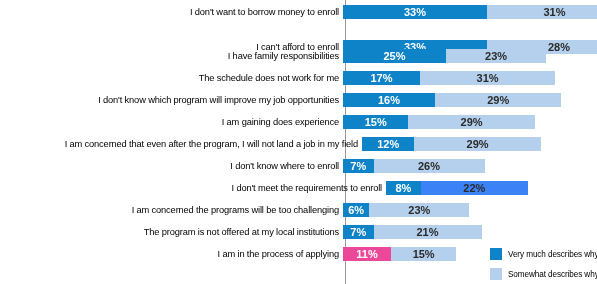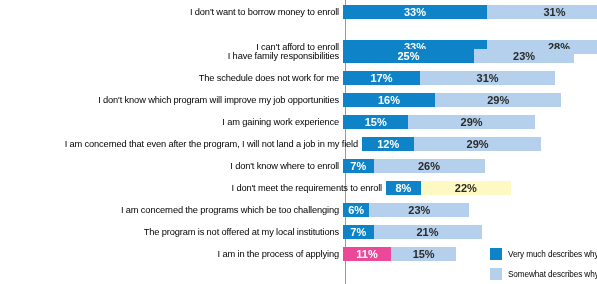--- a/index.html
+++ b/index.html
@@ -131,21 +131,21 @@
               <span>33%</span>
             </div>
             <div class="seg seg-secondary" style="width: 122.08px; background: rgb(180, 208, 236); padding-left: 22px;">
               <span>28%</span>
             </div>
           </div>
         </div>
         <div class="row" style="top: 45px;">
           <div class="row-label">I have family responsibilities</div>
           <div class="bars">
-            <div class="seg seg-primary" style="width: 131px; background: rgb(15, 131, 200);">
+            <div class="seg seg-primary" style="width: 103px; background: rgb(15, 131, 200);">
               <span>25%</span>
             </div>
             <div class="seg seg-secondary" style="width: 100.28px; background: rgb(180, 208, 236);">
               <span>23%</span>
             </div>
           </div>
         </div>
         <div class="row" style="top: 67px;">
           <div class="row-label">The schedule does not work for me</div>
           <div class="bars">
@@ -162,21 +162,21 @@
           <div class="bars">
             <div class="seg seg-primary" style="width: 92px; background: rgb(15, 131, 200);">
               <span>16%</span>
             </div>
             <div class="seg seg-secondary" style="width: 126.44px; background: rgb(180, 208, 236);">
               <span>29%</span>
             </div>
           </div>
         </div>
         <div class="row" style="top: 111px;">
-          <div class="row-label">I am gaining work experience</div>
+          <div class="row-label">I am gaining does experience</div>
           <div class="bars">
             <div class="seg seg-primary" style="width: 65.4px; background: rgb(15, 131, 200);">
               <span>15%</span>
             </div>
             <div class="seg seg-secondary" style="width: 126.44px; background: rgb(180, 208, 236);">
               <span>29%</span>
             </div>
           </div>
         </div>
         <div class="row" style="top: 133px; padding-left: 19px;">
@@ -200,27 +200,27 @@
               <span>26%</span>
             </div>
           </div>
         </div>
         <div class="row" style="top: 177px; padding-left: 43px;">
           <div class="row-label">I don't meet the requirements to enroll</div>
           <div class="bars">
             <div class="seg seg-primary" style="width: 34.88px; background: rgb(15, 131, 200);">
               <span>8%</span>
             </div>
-            <div class="seg seg-secondary" style="width: 90px; background: #fef9c3;">
+            <div class="seg seg-secondary" style="width: 107px; background: #3b82f6;">
               <span>22%</span>
             </div>
           </div>
         </div>
         <div class="row" style="top: 199px;">
-          <div class="row-label">I am concerned the programs which be too challenging</div>
+          <div class="row-label">I am concerned the programs will be too challenging</div>
           <div class="bars">
             <div class="seg seg-primary" style="width: 26.16px; background: rgb(15, 131, 200);">
               <span>6%</span>
             </div>
             <div class="seg seg-secondary" style="width: 100.28px; background: rgb(180, 208, 236);">
               <span>23%</span>
             </div>
           </div>
         </div>
         <div class="row" style="top: 221px;">

